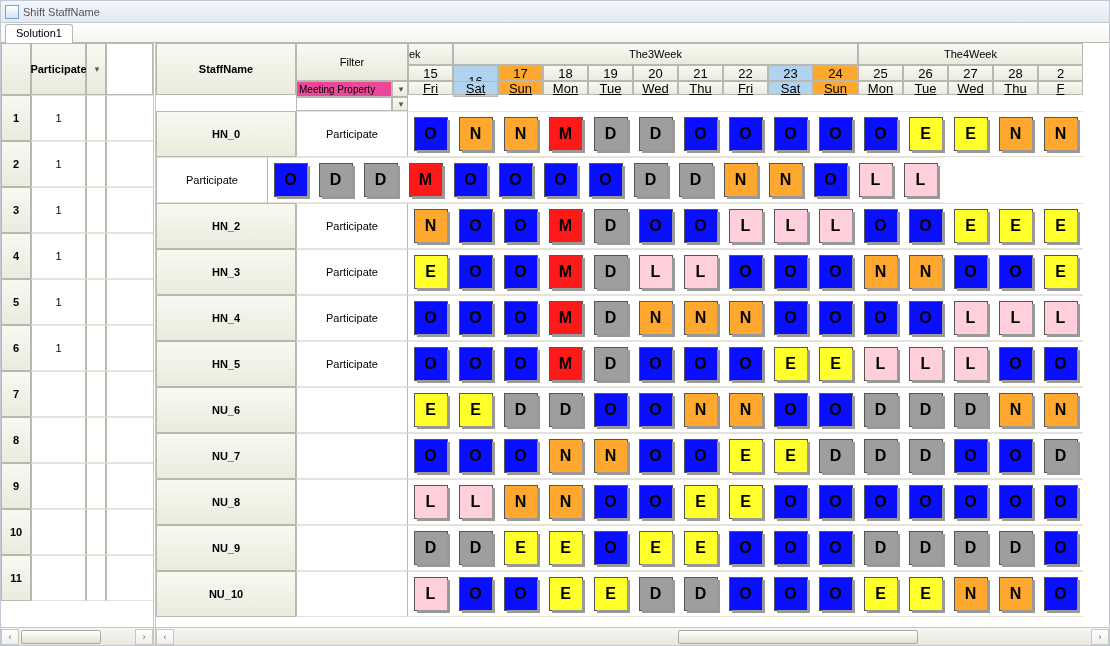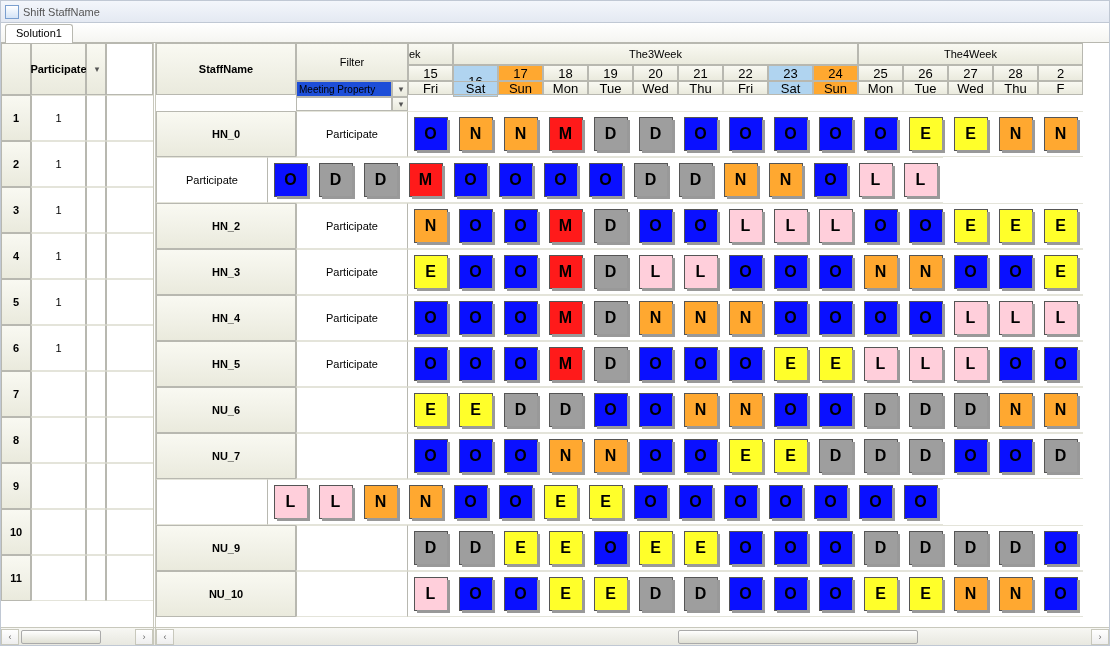--- a/index.html
+++ b/index.html
@@ -146,21 +146,21 @@
 
         <div class="hdr-cell" style="width:140px;min-width:140px;height:52px;font-weight:bold;">
             <span>StaffName</span>
           </div>
 
         <div style="display:flex;flex-direction:column;">
           <div class="hdr-cell" style="width:112px;height:38px;">
               <span>Filter</span>
             </div>
           <div style="display:flex;">
-            <div class="hdr-cell" style="width:96px;height:16px;background:#1d4ed8;font-size:10px;padding-left:2px;justify-content:flex-start;">
+            <div class="hdr-cell" style="width:96px;height:16px;background:#ec4899;font-size:10px;padding-left:2px;justify-content:flex-start;">
                 <span>Meeting Property</span>
               </div>
             <div class="hdr-cell" style="width:16px;height:16px;">
                 <span class="drop-arrow">▾</span>
               </div>
           </div>
           <div style="display:flex;">
             <div class="hdr-cell" style="width:96px;height:14px;background:#fff;"></div>
             <div class="hdr-cell" style="width:16px;height:14px;">
                 <span class="drop-arrow">▾</span>
@@ -184,21 +184,21 @@
               <div class="day-hdr " style="height: 16px;">21</div>
               <div class="day-hdr " style="height: 16px;">22</div>
               <div class="day-hdr sat" style="height: 16px;">23</div>
               <div class="day-hdr sun" style="height: 16px;">24</div>
               <div class="day-hdr " style="height: 16px;">25</div>
               <div class="day-hdr " style="height: 16px;">26</div>
               <div class="day-hdr " style="height: 16px;">27</div>
               <div class="day-hdr " style="height: 16px;">28</div>
               <div class="day-hdr " style="height: 16px;">2</div>
             </div>
-          <div id="dow-row" style="display:flex;height:24px;">
+          <div id="dow-row" style="display:flex;height:24px;text-decoration:underline;">
               <div class="day-hdr " style="height: 14px;">Fri</div>
               <div class="day-hdr sat" style="height: 14px;">Sat</div>
               <div class="day-hdr sun" style="height: 14px;">Sun</div>
               <div class="day-hdr " style="height: 14px;">Mon</div>
               <div class="day-hdr " style="height: 14px;">Tue</div>
               <div class="day-hdr " style="height: 14px;">Wed</div>
               <div class="day-hdr " style="height: 14px;">Thu</div>
               <div class="day-hdr " style="height: 14px;">Fri</div>
               <div class="day-hdr sat" style="height: 14px;">Sat</div>
               <div class="day-hdr sun" style="height: 14px;">Sun</div>
@@ -597,20 +597,21 @@
               <div class="chip c-O">O</div>
             </div>
             <div class="shift-cell">
               <div class="chip c-O">O</div>
             </div>
             <div class="shift-cell">
               <div class="chip c-D">D</div>
             </div>
           </div>
           <div class="row">
+            <div class="staff-cell">NU_8</div>
             <div class="filter-cell"></div>
             <div class="shift-cell">
               <div class="chip c-L">L</div>
             </div>
             <div class="shift-cell">
               <div class="chip c-L">L</div>
             </div>
             <div class="shift-cell">
               <div class="chip c-N">N</div>
             </div>

